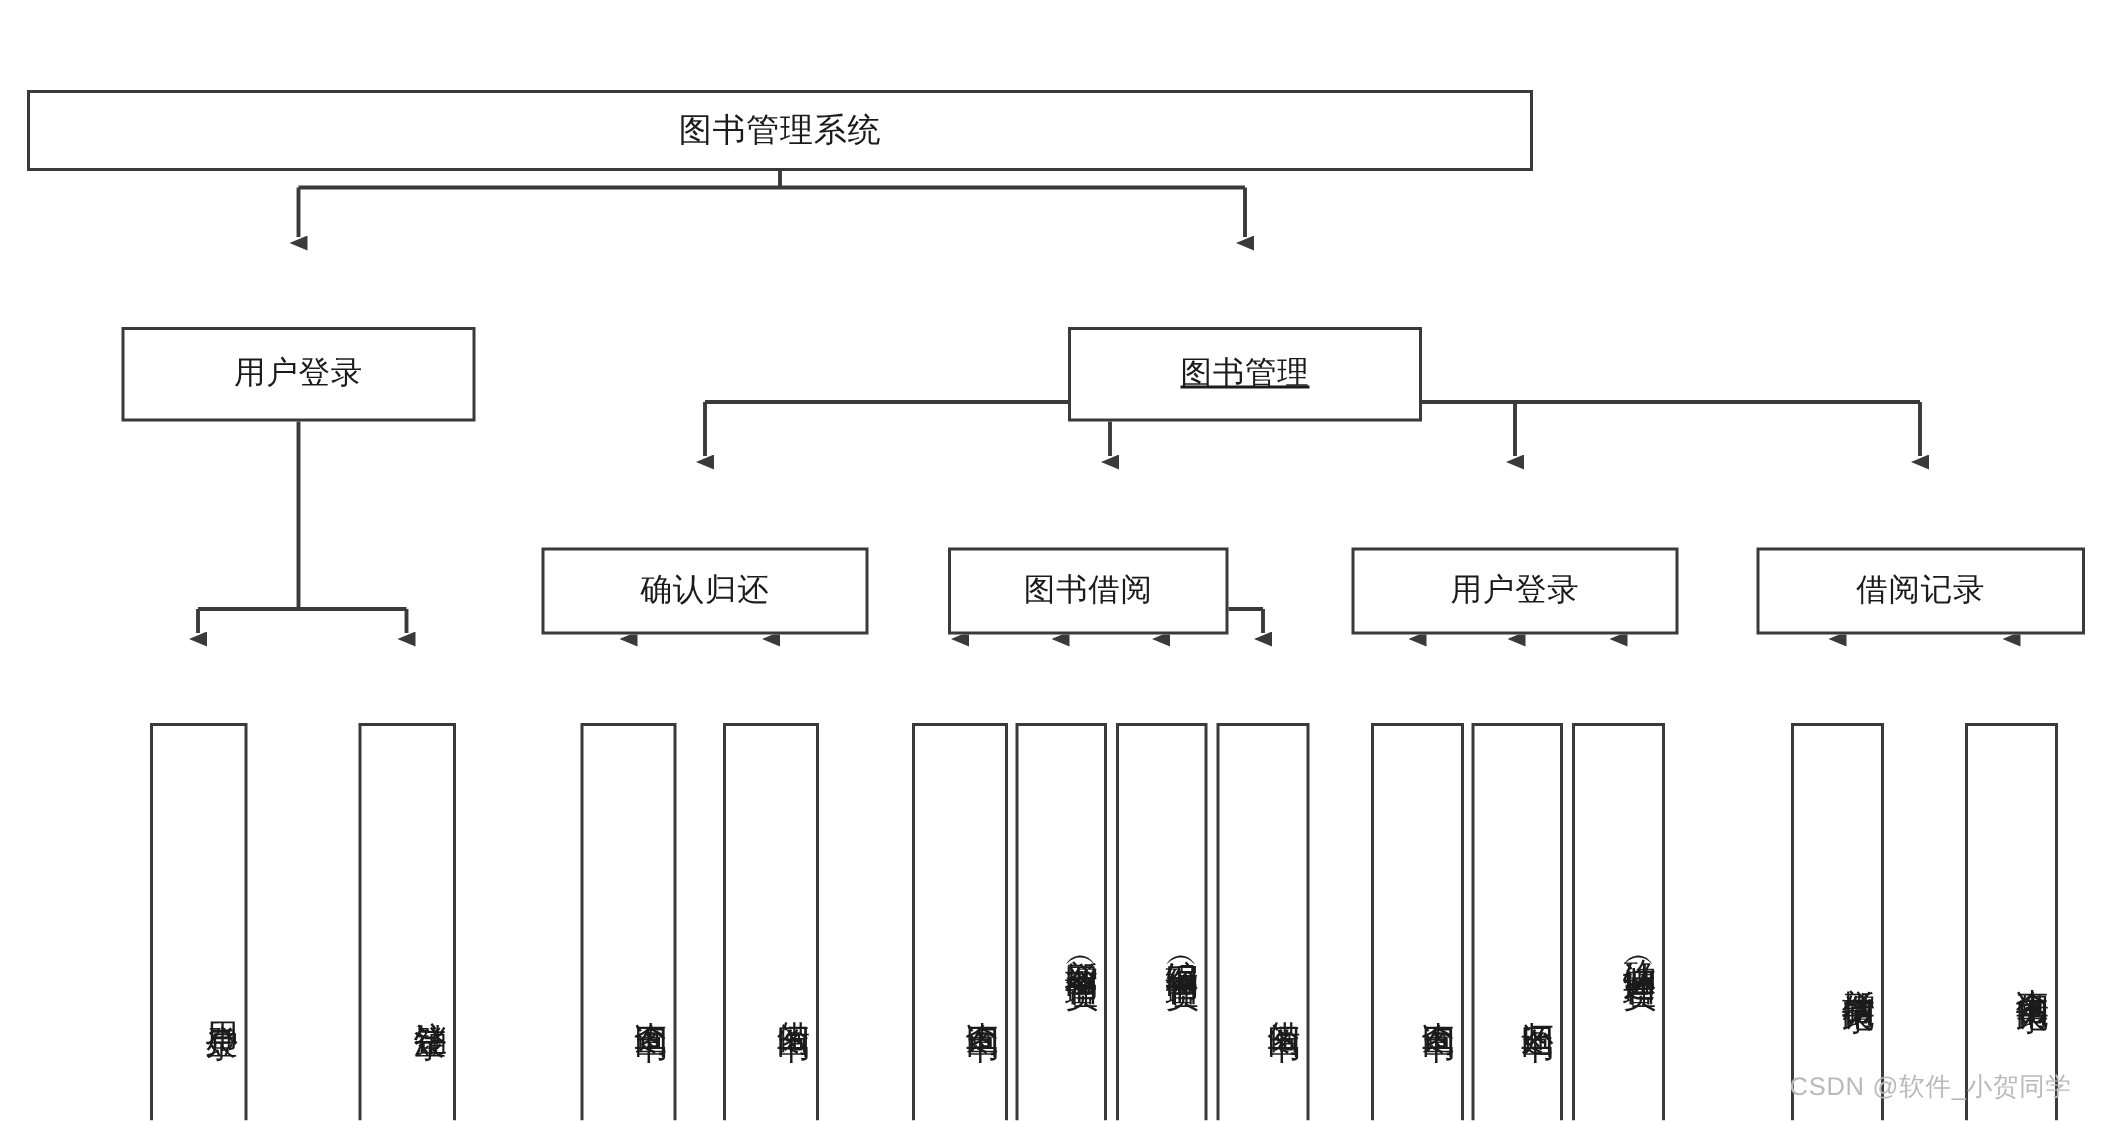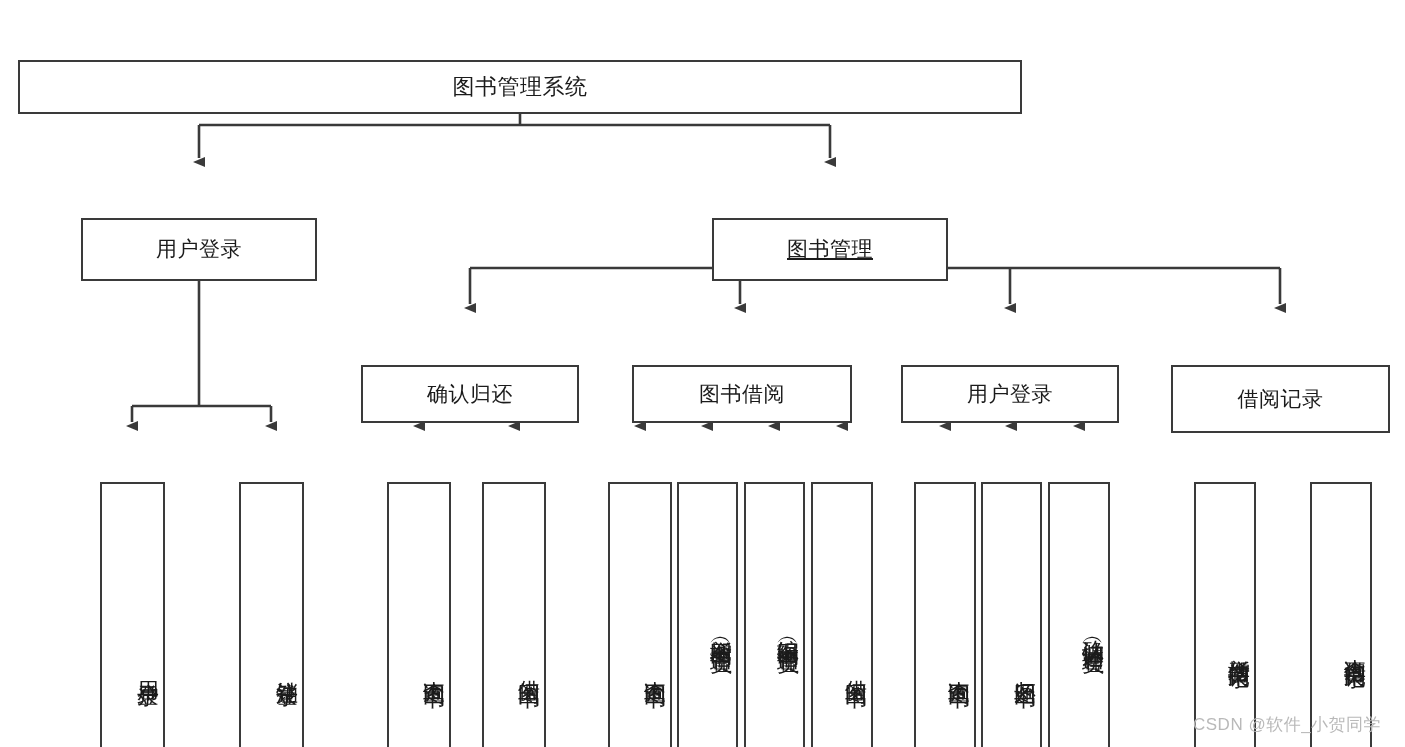--- a/index.html
+++ b/index.html
@@ -124,23 +124,23 @@
       <path d="M1341,406 L1341,422" marker-end="url(#arrow)"></path>
     </g>
   </svg>
 
   <div class="node horiz root" style="left:18px; top:12px; width:1004px; height:54px;">图书管理系统</div>
 
   <div class="node horiz" style="left:81px; top:170px; width:236px; height:63px;">用户登录</div>
   <div class="node horiz" style="left:712px; top:170px; width:236px; height:63px;text-decoration:underline;">图书管理</div>
 
   <div class="node horiz" style="left:361px; top:317px; width:218px; height:58px;">确认归还</div>
-  <div class="node horiz" style="left:632px; top:317px; width:220px; height:58px;">图书借阅</div>
+  <div class="node horiz" style="left:632px; top:317px; width:187px; height:58px;">图书借阅</div>
   <div class="node horiz" style="left:901px; top:317px; width:218px; height:58px;">用户登录</div>
-  <div class="node horiz" style="left:1171px; top:317px; width:219px; height:68px;">借阅记录</div>
+  <div class="node horiz" style="left:1171px; top:317px; width:219px; height:58px;">借阅记录</div>
 
   <div class="node vert" style="left:100px; top:434px; width:65px; height:301px; padding-top:78px;">用户登录</div>
   <div class="node vert" style="left:239px; top:434px; width:65px; height:301px; padding-top:78px;">注销登录</div>
 
   <div class="node vert" style="left:387px; top:434px; width:64px; height:301px; padding-top:78px;">查询图书</div>
   <div class="node vert" style="left:482px; top:434px; width:64px; height:301px; padding-top:78px;">借阅图书</div>
 
   <div class="node vert" style="left:608px; top:434px; width:64px; height:301px; padding-top:78px;">查询图书</div>
   <div class="node vert tall" style="left:677px; top:434px; width:61px; height:301px; padding-top:6px;">新增图书（管理员）</div>
   <div class="node vert tall" style="left:744px; top:434px; width:61px; height:301px; padding-top:6px;">编辑图书（管理员）</div>

